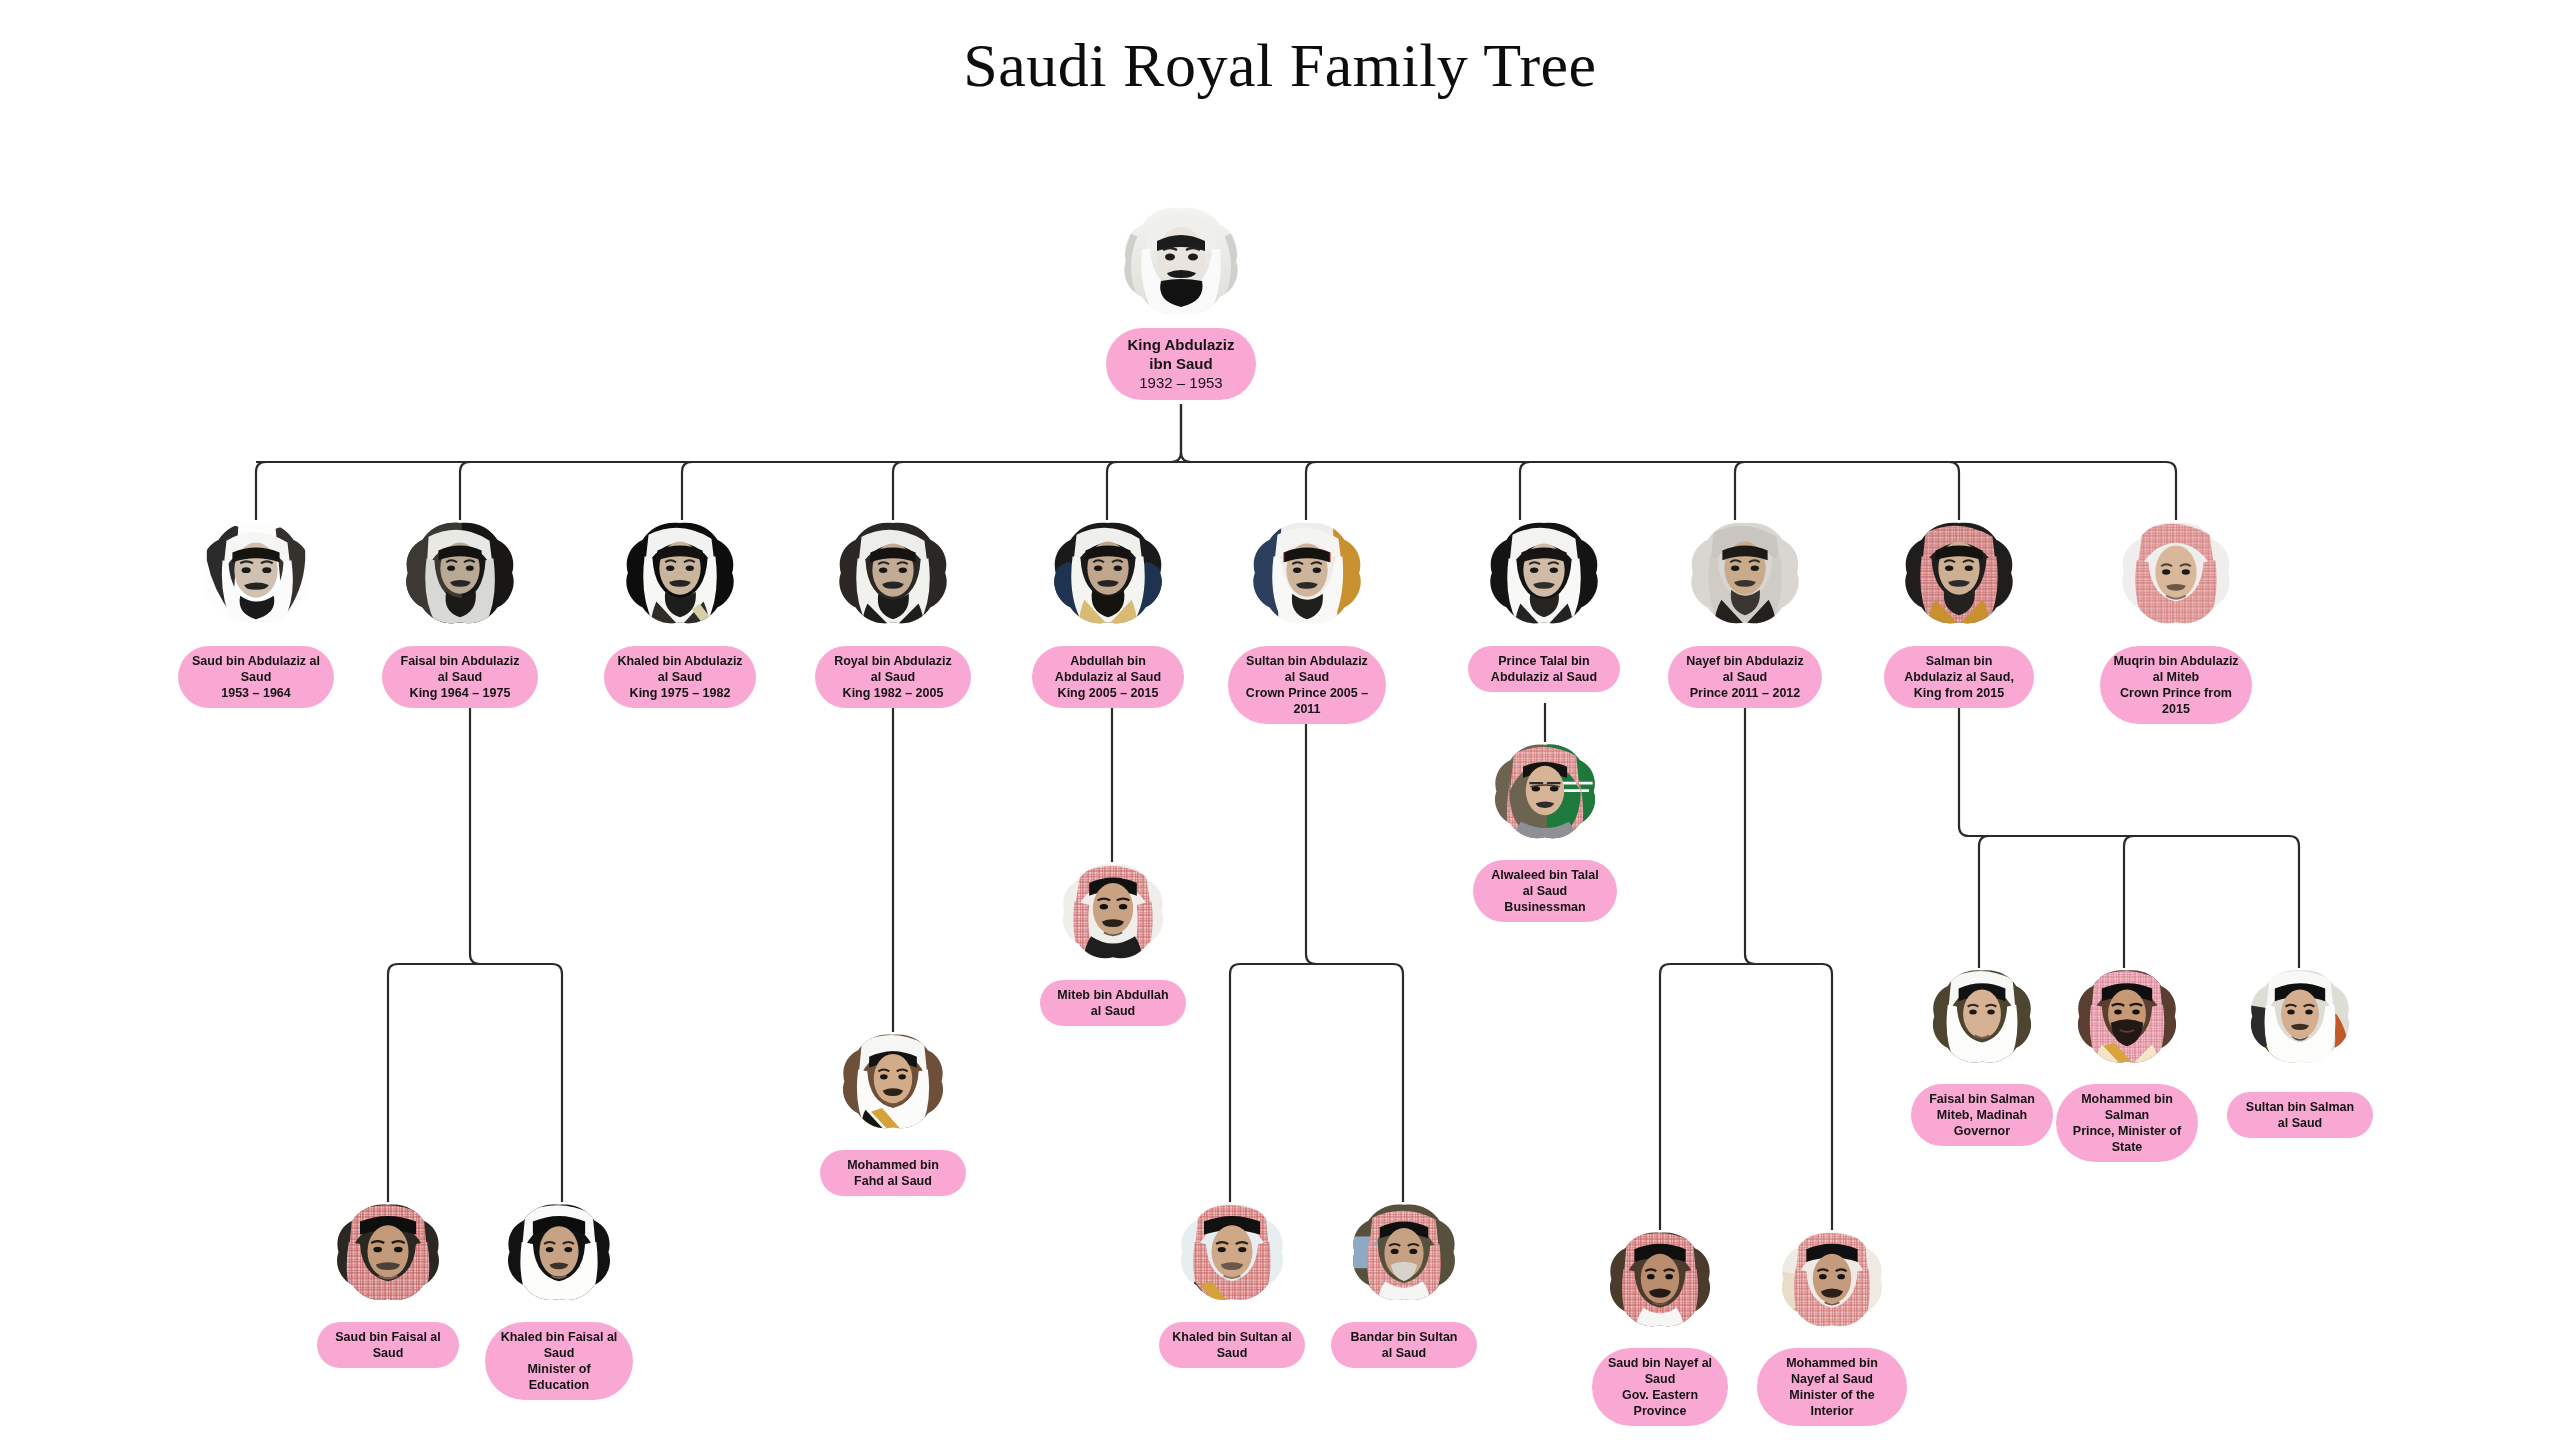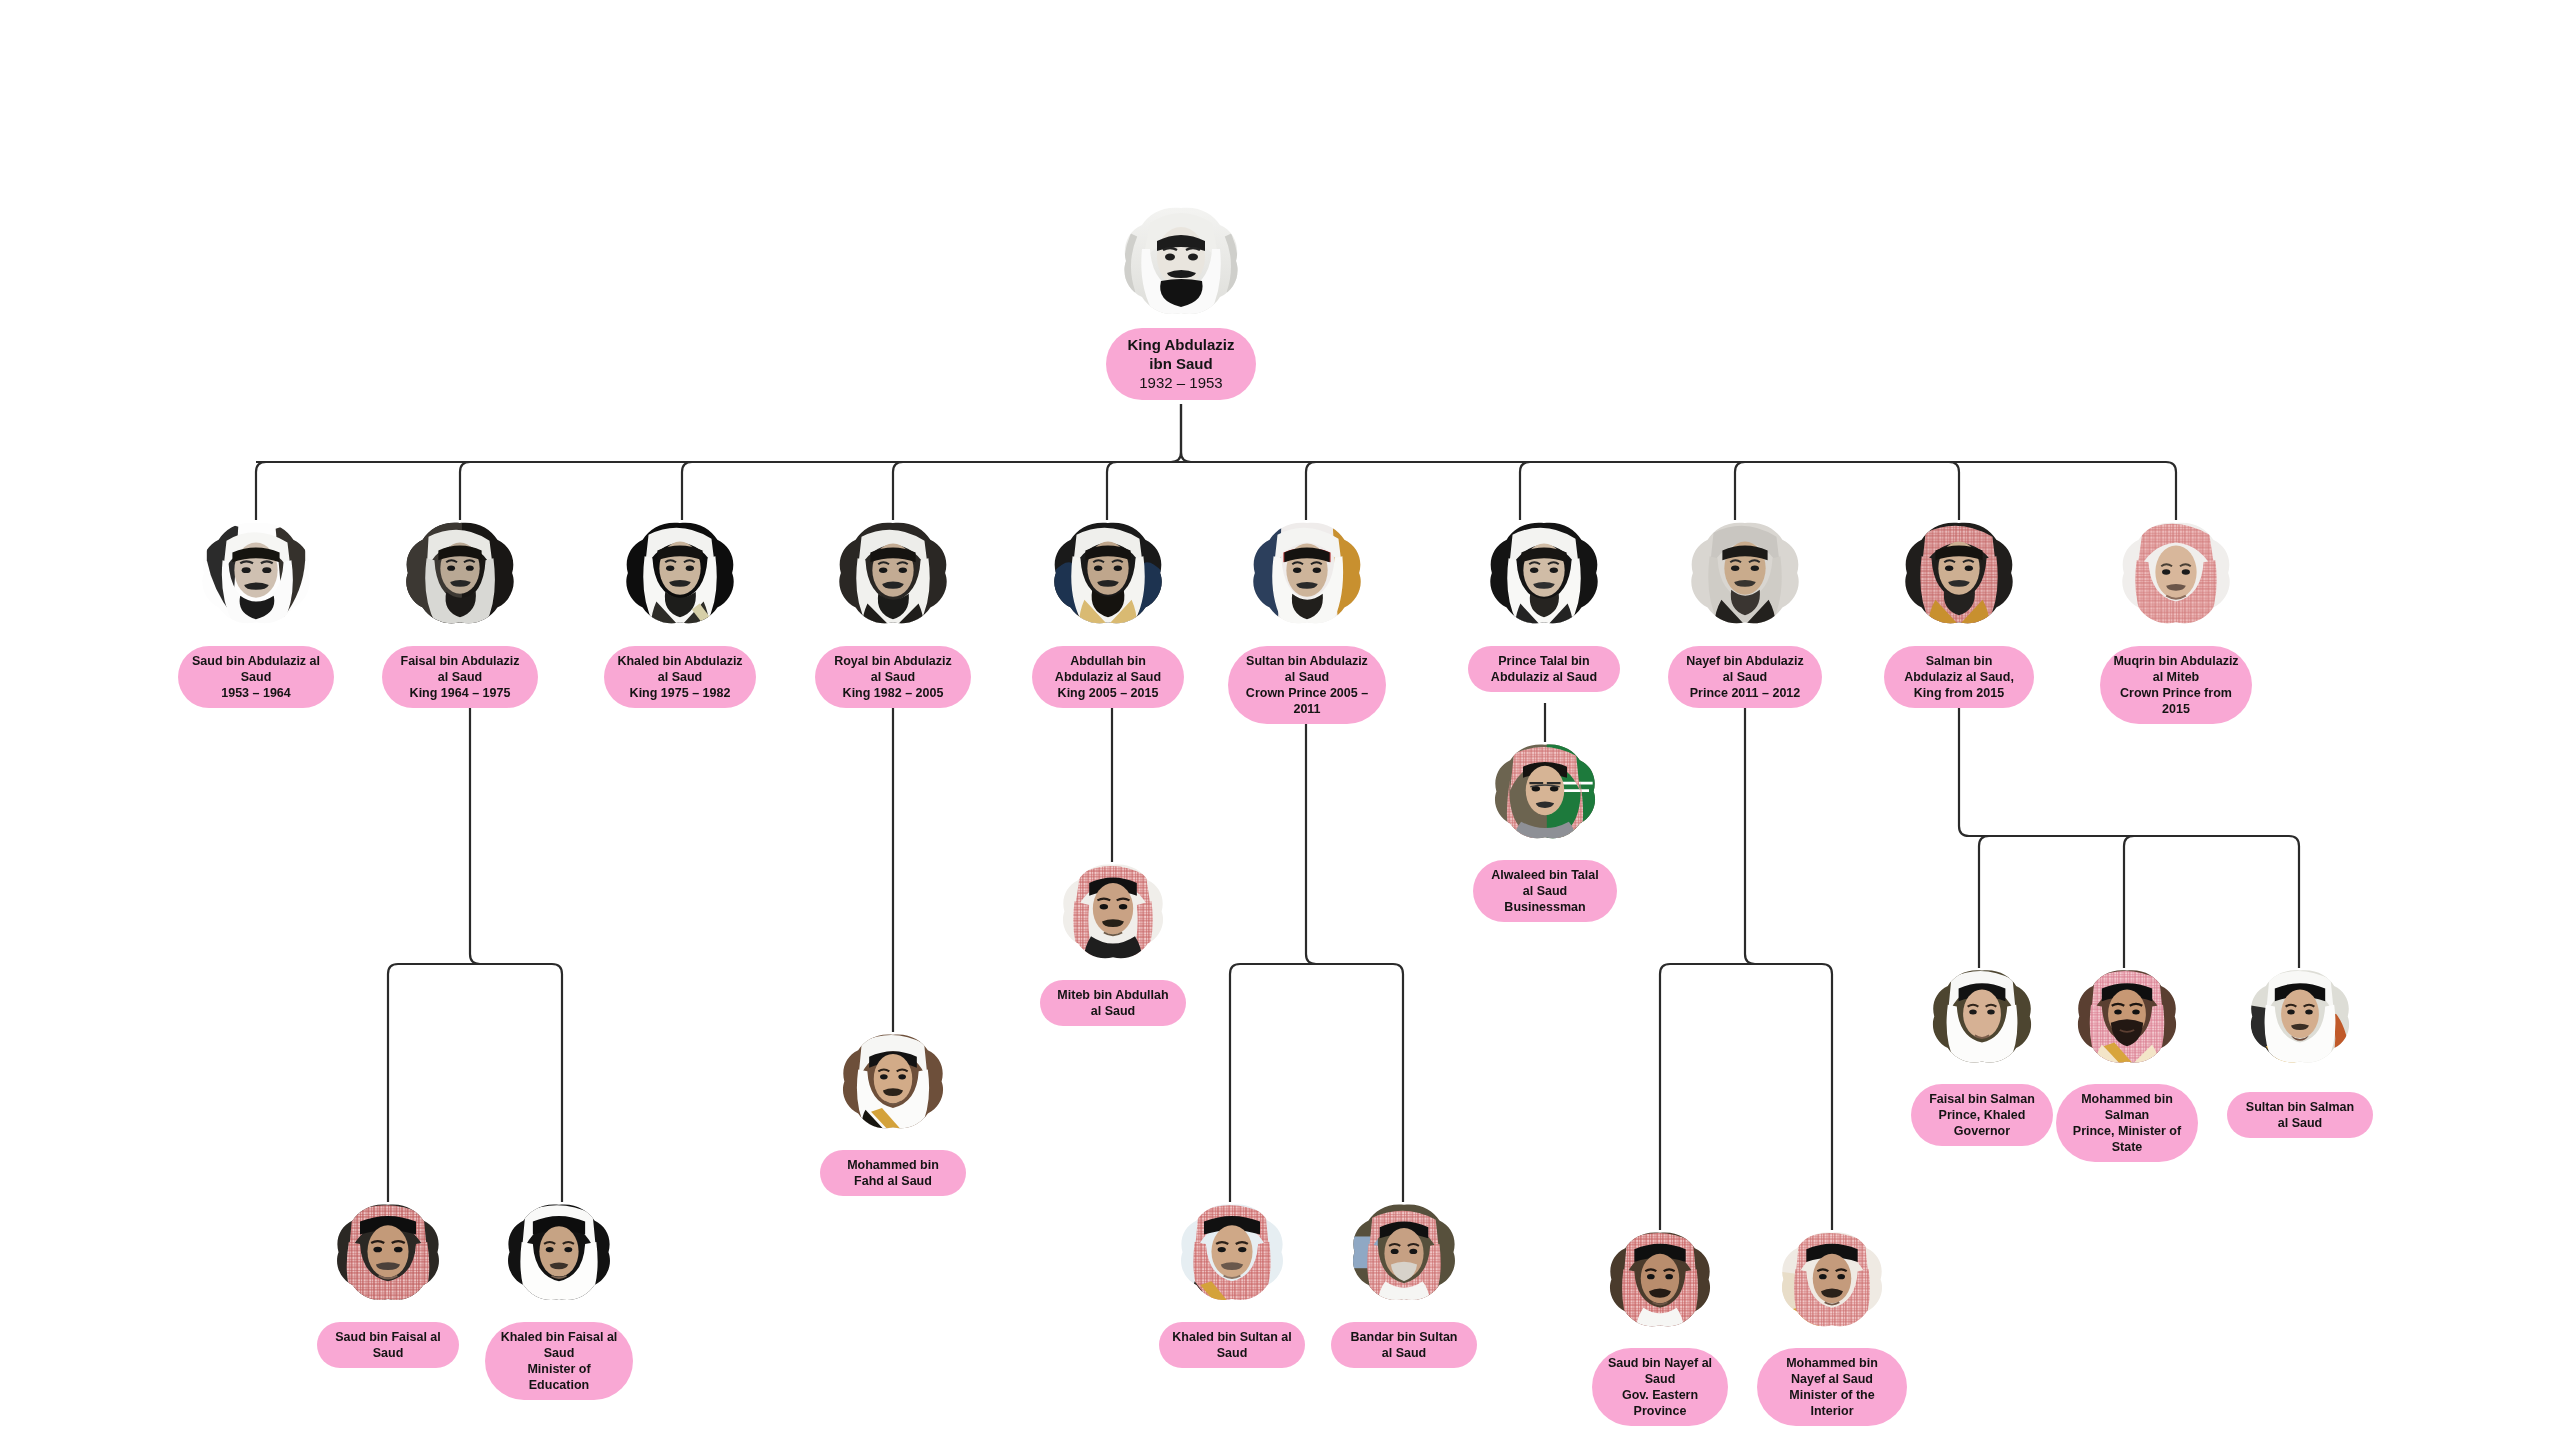--- a/index.html
+++ b/index.html
@@ -78,20 +78,21 @@
   }
   
   .pill.root .ln1 { font-weight: bold; }
   .pill.root .ln2 { font-weight: normal; }
 </style>
 </head>
 <body>
 
 <div id="page">
 
+  <div id="title">Saudi Royal Family Tree</div>
 
   <svg id="wires" viewBox="0 0 2560 1440">
 
     <path d="M1181,404 L1181,452 Q1181,462 1191,462"></path>
     <path d="M1181,404 L1181,452 Q1181,462 1171,462"></path>
 
     <path d="M256,462 L2166,462"></path>
 
     <path d="M266,462 Q256,462 256,472 L256,520"></path>
 
@@ -600,21 +601,21 @@
       <ellipse cx="50" cy="48" rx="4.2" ry="2.8" fill="#1a1a1a"></ellipse>
             <ellipse cx="70" cy="48" rx="4.2" ry="2.8" fill="#1a1a1a"></ellipse>
       <path d="M44 42 Q50 38 56 42" stroke="#33261c" stroke-width="2.2" fill="none"></path>
       <path d="M64 42 Q70 38 76 42" stroke="#33261c" stroke-width="2.2" fill="none"></path>
       <path d="M52 74 Q60 80 68 74" stroke="#7a5e4b" stroke-width="2.2" fill="none"></path>
           </g>
         </svg>
     </div>
     <div class="pill" style="width:142px; font-size:12.5px; margin-top:10px;">
       <span class="ln">Faisal bin Salman</span>
-      <span class="ln">Prince, Khaled Governor</span>
+      <span class="ln">Miteb, Madinah Governor</span>
     </div>
   </div>
 
   <div class="node" style="left:2056px; top:968px; width:142px;">
     <div class="portrait">
       <svg width="108" height="106" viewBox="0 0 120 116">
           <defs>
             <clipPath id="cp15">
               <path d="M60 2 C78 0 91 8 98 19 C111 25 117 39 113 53 C118 66 111 82 98 88 C90 100 75 107 60 103 C45 107 30 100 22 88 C9 82 2 66 7 53 C3 39 9 25 22 19 C29 8 42 0 60 2 Z"></path>
             </clipPath>

